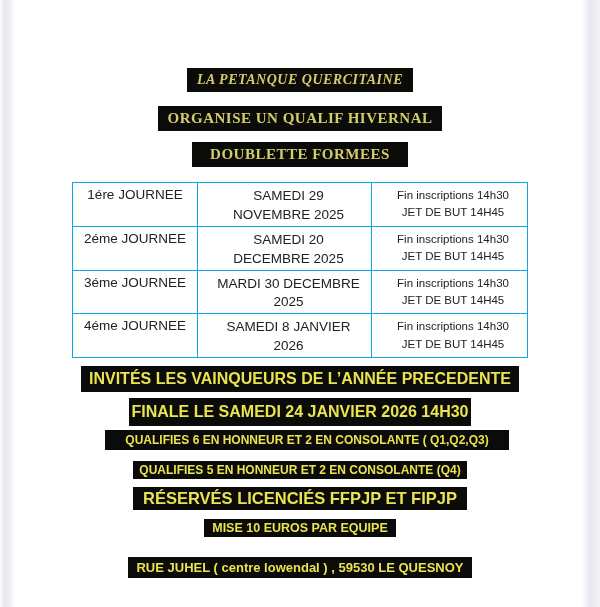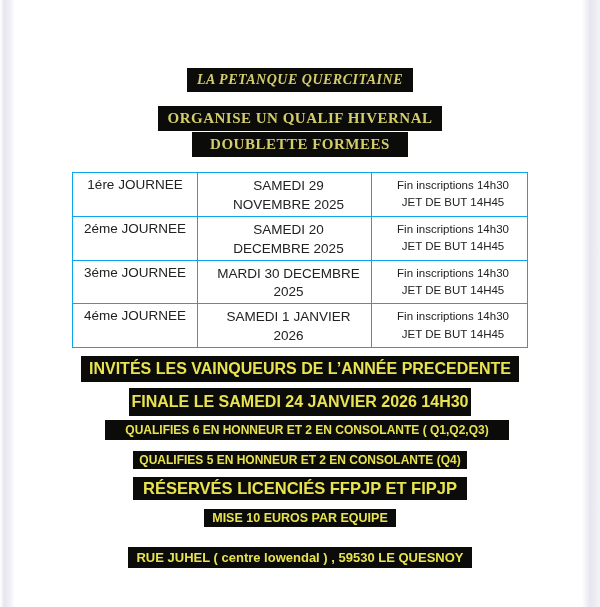--- a/index.html
+++ b/index.html
@@ -18,21 +18,21 @@
   .banner{
     display:inline-block;
     background:#0b0b09;
     color:#d3cc6b;
     font-family:"Liberation Serif", serif;
     font-weight:bold;
     white-space:nowrap;
   }
   .b1{margin-top:68px;font-size:14px;font-style:italic;padding:4px 10px;letter-spacing:0.5px;}
   .b2{margin-top:14px;font-size:15px;padding:4px 9px;letter-spacing:0.5px;}
-  .b3{margin-top:1px;font-size:15px;padding:4px 18px;letter-spacing:0.5px;}
+  .b3{margin-top:11px;font-size:15px;padding:4px 18px;letter-spacing:0.5px;}
   .b4{margin-top:11px;font-size:14px;padding:4px 9px;letter-spacing:0.5px;}
 
   table.sched{
     border-collapse:collapse;
     margin:15px auto 0 auto;
     width:431px;
     table-layout:fixed;
     color:#222221;
   }
   table.sched td{
@@ -109,21 +109,21 @@
         <span class="cellline">2025</span>
       </td>
       <td class="c3">
         <span class="cellline">Fin inscriptions 14h30</span>
         <span class="cellline">JET DE BUT 14H45</span>
       </td>
     </tr>
     <tr class="r4">
       <td class="c1">4éme JOURNEE</td>
       <td class="c2">
-        <span class="cellline">SAMEDI 1 JANVIER</span>
+        <span class="cellline">SAMEDI 8 JANVIER</span>
         <span class="cellline">2026</span>
       </td>
       <td class="c3">
         <span class="cellline">Fin inscriptions 14h30</span>
         <span class="cellline">JET DE BUT 14H45</span>
       </td>
     </tr>
   </tbody>
     </table>
 

